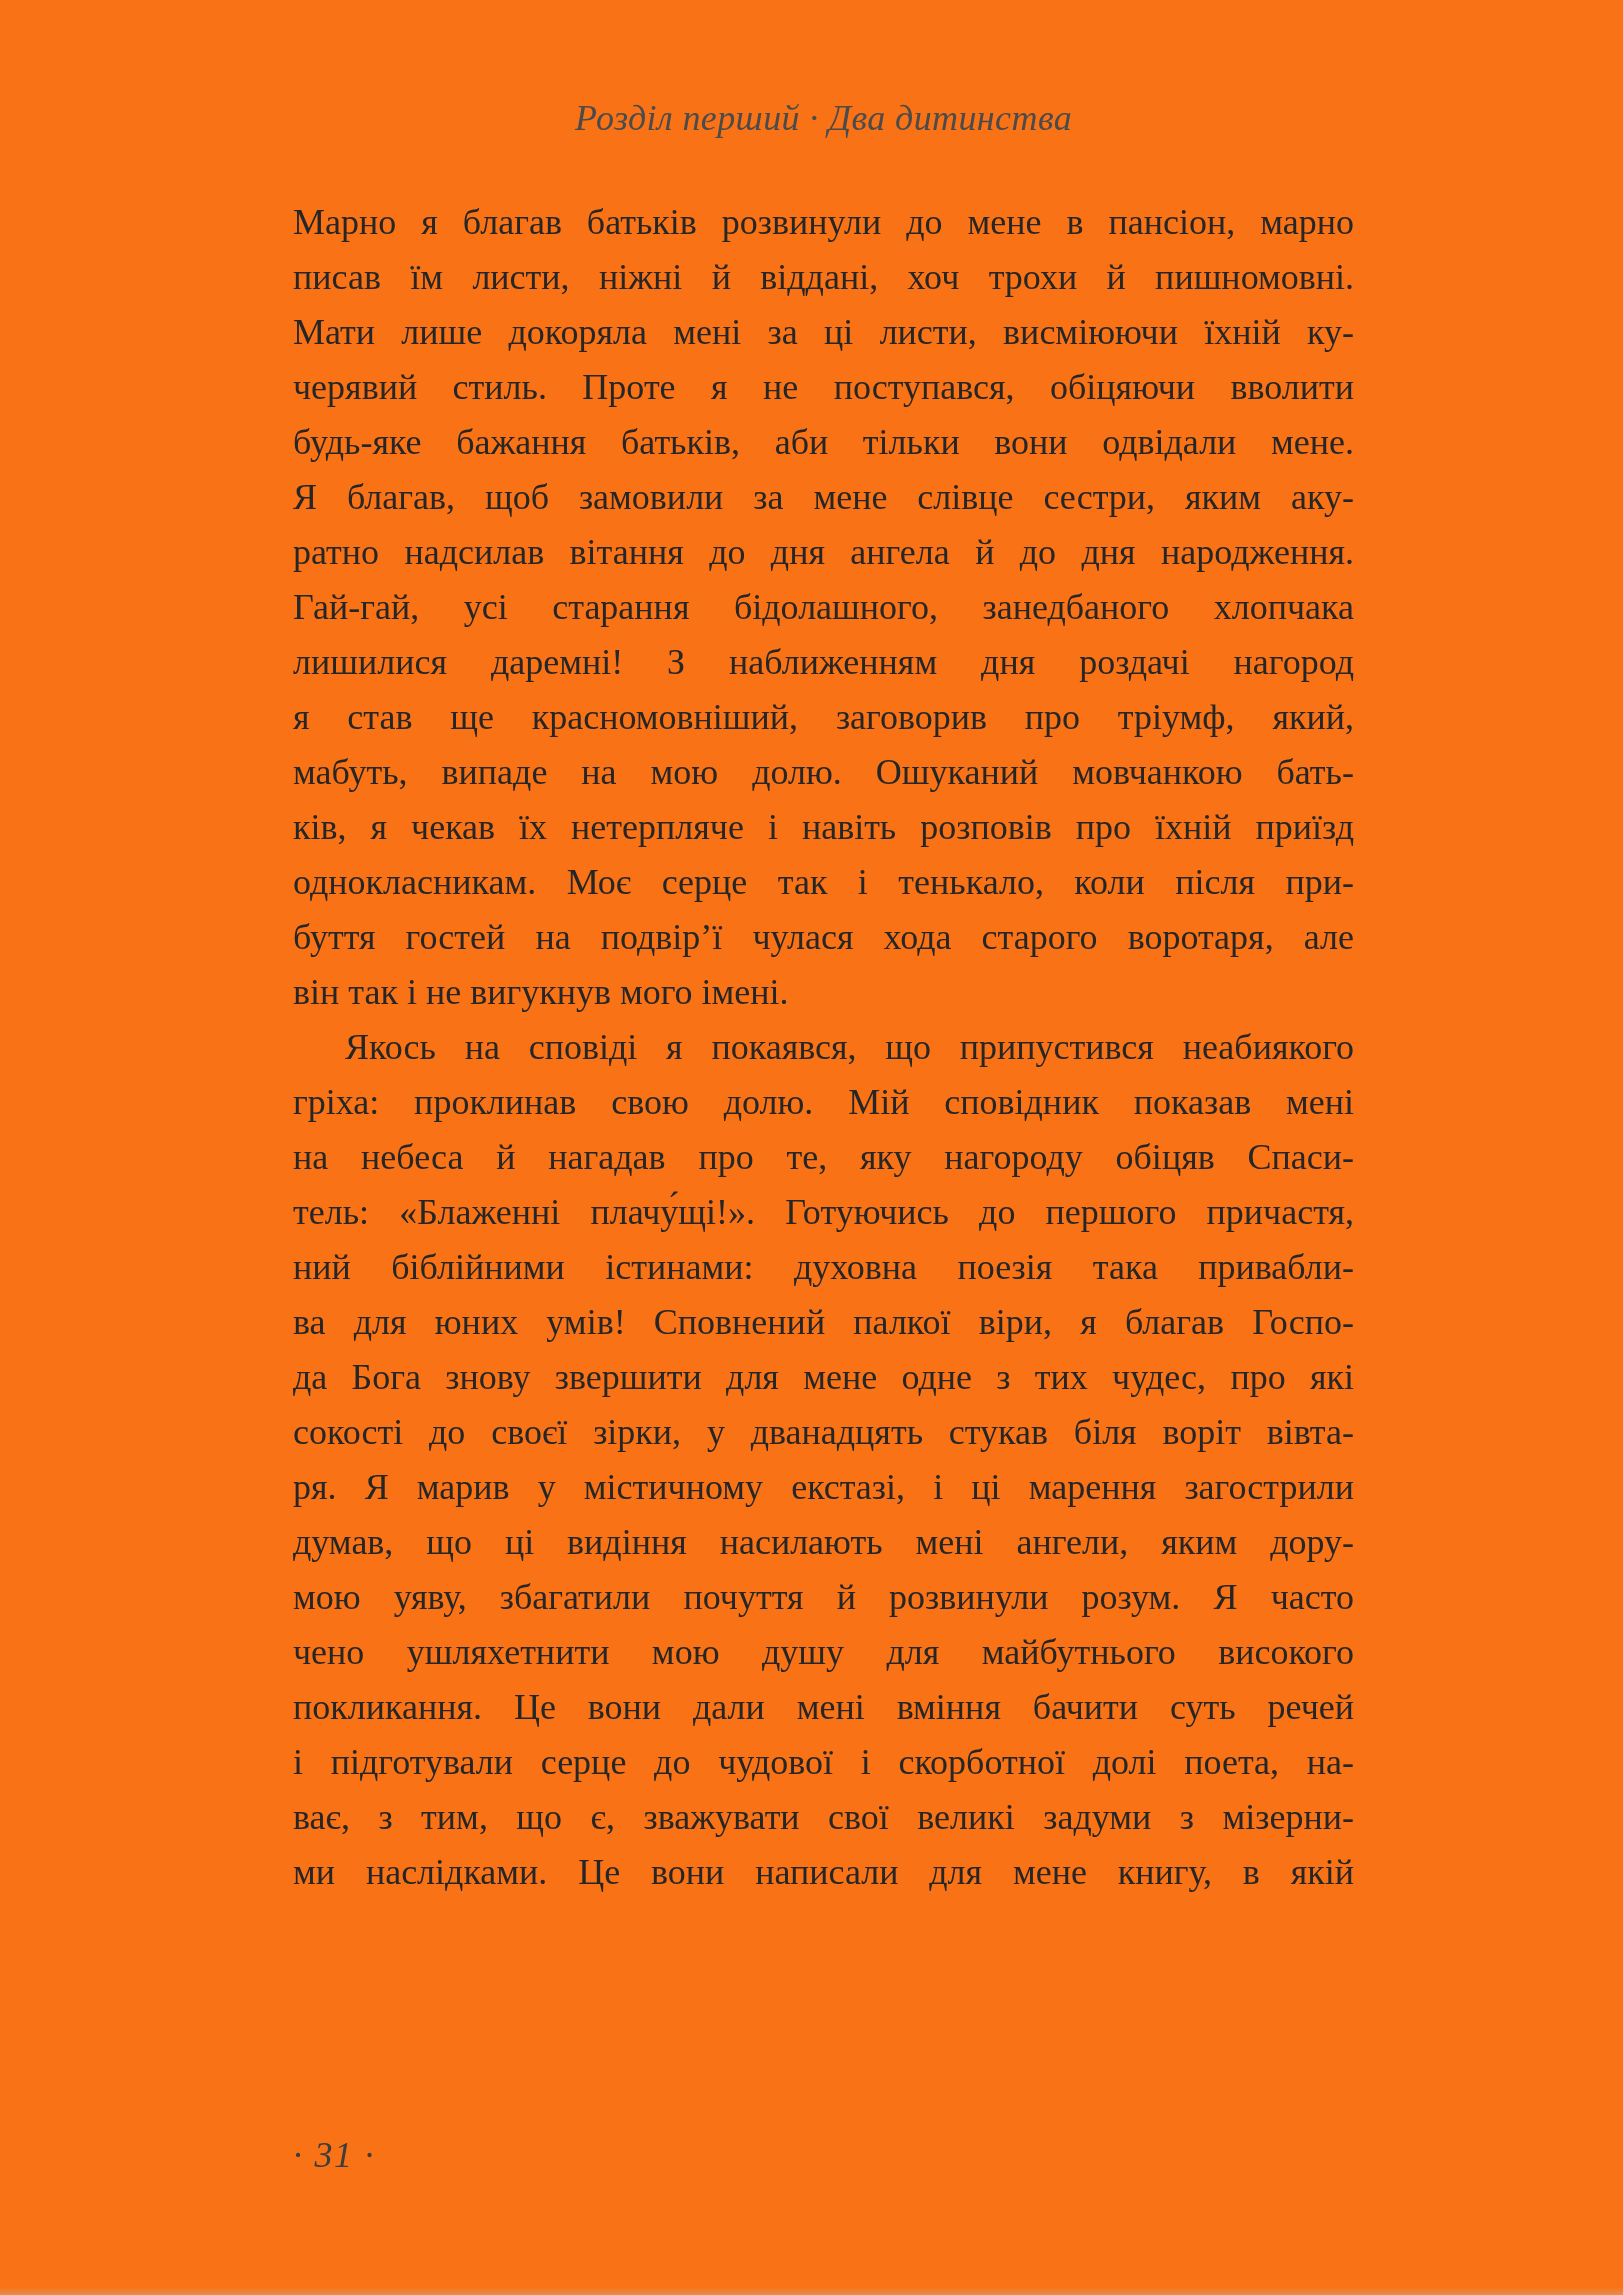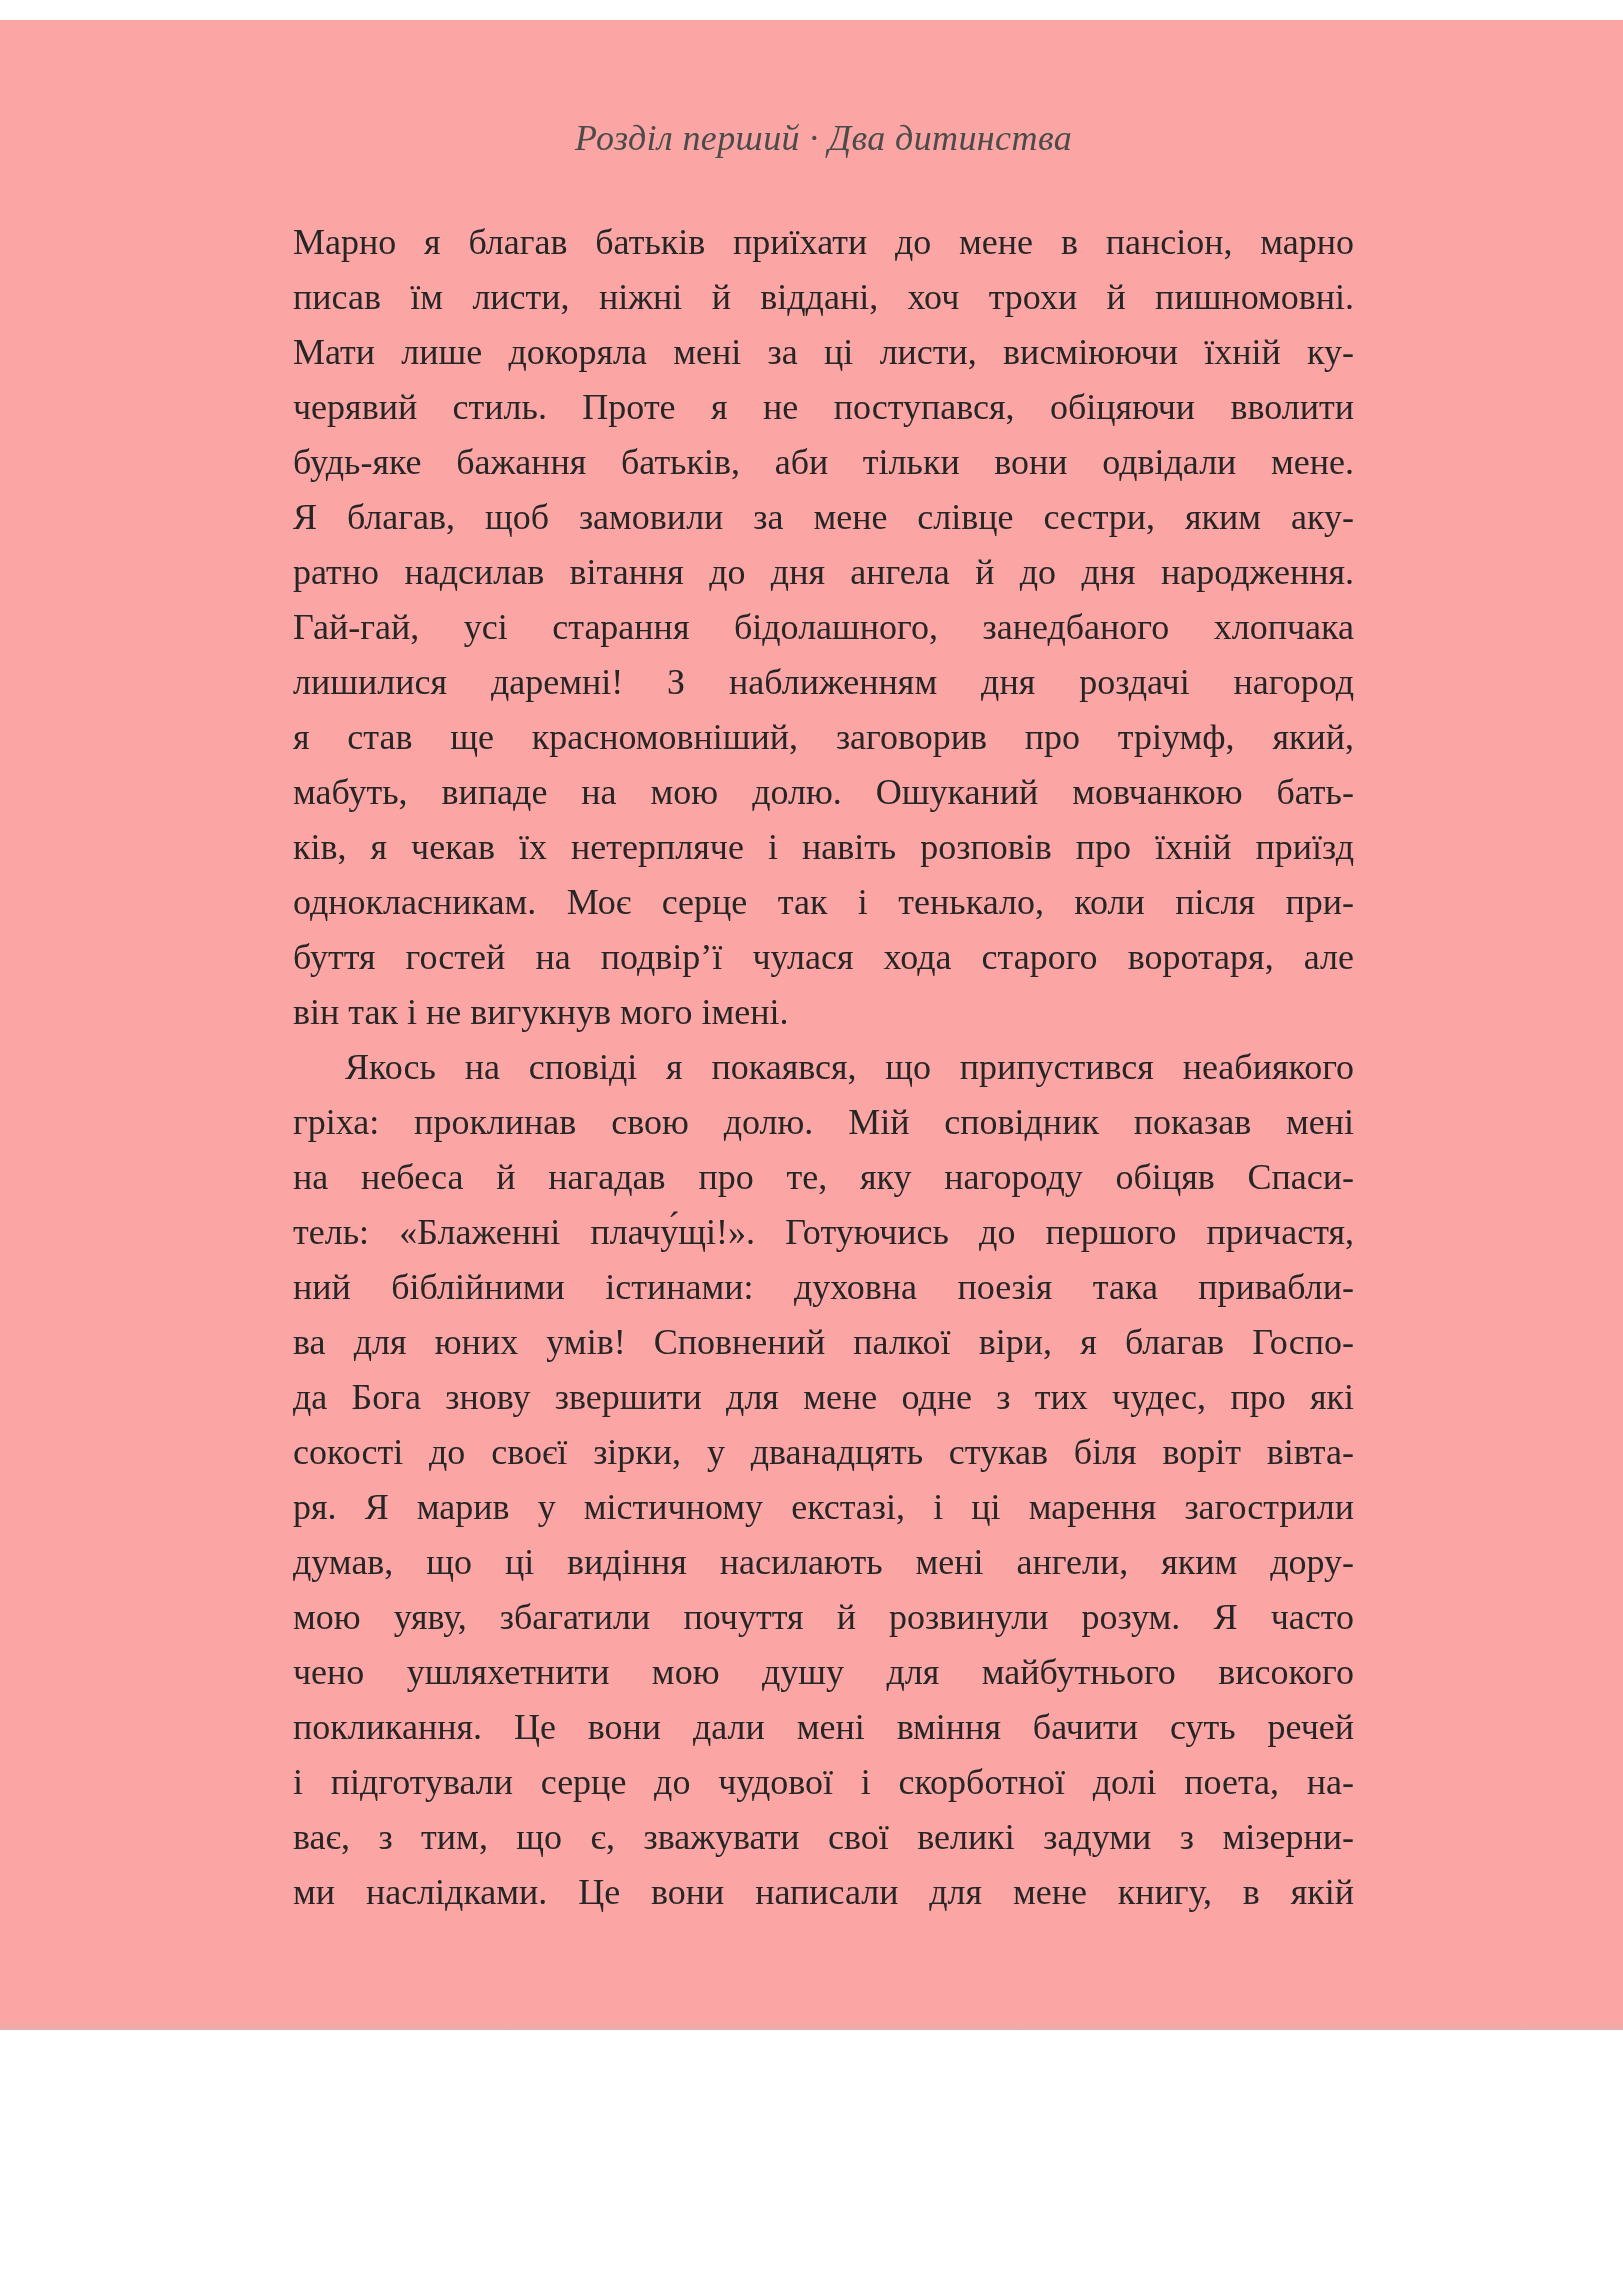--- a/index.html
+++ b/index.html
@@ -3,25 +3,24 @@
 <meta charset="utf-8">
 <style>
   html, body {
     margin: 0;
     padding: 0;
     background: #ffffff;
   }
   .page {
     position: relative;
     width: 1624px;
-    height: 2010px;
-    background: #fca5a5;
+    height: 2295px;
+    background: #f97316;
     overflow: hidden;
     font-family: "Liberation Serif", "DejaVu Serif", serif;
-    margin-top: 20px;
   }
   
   .running-header {
     position: absolute;
     top: 98px;
     left: 293px;
     width: 1061px;
     text-align: center;
     font-style: italic;
     font-size: 36px;
@@ -76,21 +75,21 @@
     background: linear-gradient(to bottom, rgba(200,200,200,0) 0%, rgba(190,190,190,0.35) 100%);
   }
 </style>
 </head>
 <body>
 
 <div class="page">
   <div class="running-header">Розділ перший · Два дитинства</div>
 
   <div class="text-block">
-      <div class="line">Марно я благав батьків приїхати до мене в пансіон, марно</div>
+      <div class="line">Марно я благав батьків розвинули до мене в пансіон, марно</div>
       <div class="line">писав їм листи, ніжні й віддані, хоч трохи й пишномовні.</div>
       <div class="line">Мати лише докоряла мені за ці листи, висміюючи їхній ку-</div>
       <div class="line">черявий стиль. Проте я не поступався, обіцяючи вволити</div>
       <div class="line">будь-яке бажання батьків, аби тільки вони одвідали мене.</div>
       <div class="line">Я благав, щоб замовили за мене слівце сестри, яким аку-</div>
       <div class="line">ратно надсилав вітання до дня ангела й до дня народження.</div>
       <div class="line">Гай-гай, усі старання бідолашного, занедбаного хлопчака</div>
       <div class="line">лишилися даремні! З наближенням дня роздачі нагород</div>
       <div class="line">я став ще красномовніший, заговорив про тріумф, який,</div>
       <div class="line">мабуть, випаде на мою долю. Ошуканий мовчанкою бать-</div>

